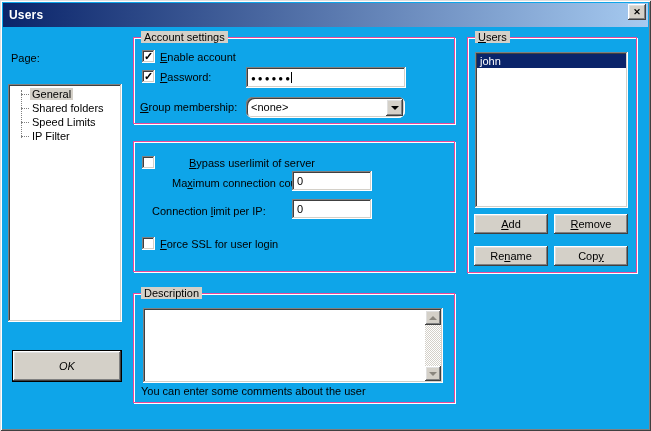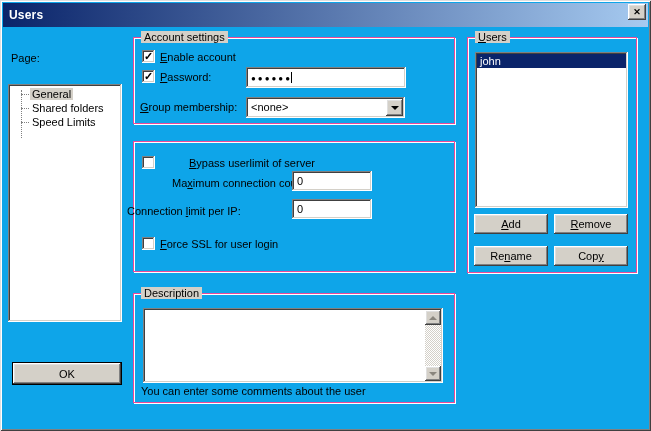--- a/index.html
+++ b/index.html
@@ -49,21 +49,21 @@
     box-shadow: inset -1px -1px #ffffff, inset 1px 1px #808080,
                 inset -2px -2px #d4d0c8, inset 2px 2px #404040;
     display:flex;align-items:center;justify-content:center;
     font-size:11px;font-weight:bold;line-height:11px;color:#000;
   }
   .checkbox::after{content:"";}
   .checkbox.on::after{content:"✓";margin-top:-1px;}
   .field{position:absolute;padding:4px 4px 0 5px;font-size:11px;overflow:hidden;}
   .pw{font-size:8px;letter-spacing:2px;line-height:13px;font-weight:bold;}
   .caret{display:inline-block;width:1px;height:11px;background:#000;vertical-align:-2px;margin-left:-1px;}
-  .combo{position:absolute;}
+  .combo{position:absolute;border-radius:7px;}
   .combo .value{position:absolute;left:5px;top:4px;}
   .combo .drop{
     position:absolute;right:2px;top:2px;bottom:2px;width:17px;background:#d4d0c8;
     box-shadow: inset -1px -1px #404040, inset 1px 1px #fff,
                 inset -2px -2px #808080, inset 2px 2px #dfdfdf;
     display:flex;align-items:center;justify-content:center;
   }
   .tri-down{width:0;height:0;border-left:4px solid transparent;border-right:4px solid transparent;border-top:4px solid #000;}
   .tree{position:absolute;left:8px;top:52px;width:114px;height:238px;padding:3px 0 0 0;margin-top:32px;}
   .tree .vline{position:absolute;left:13px;top:6px;height:48px;border-left:1px dotted #808080;}
@@ -95,22 +95,23 @@
     <span class="title">Users</span>
   </div>
   <div class="closebtn">✕</div>
 
   <div class="label" style="left:11px;top:36px;margin-top:16px;">Page:</div>
   <div class="tree sunken">
     <div class="vline"></div>
     <div class="treeitem selected"><span class="tlabel">General</span></div>
     <div class="treeitem"><span class="tlabel">Shared folders</span></div>
     <div class="treeitem"><span class="tlabel">Speed Limits</span></div>
+    <div class="treeitem"><span class="tlabel">IP Filter</span></div>
   </div>
-  <div class="btn raised default" style="left:12px;top:362px;width:110px;height:23px;">OK</div>
+  <div class="btn raised default" style="left:12px;top:350px;width:110px;height:32px;font-style:italic;">OK</div>
 
   <div class="groupbox" style="left:133px;top:37px;width:322px;height:87px;">
     <span class="caption">Account settings</span>
   </div>
   <div class="checkbox on" style="left:142px;top:50px;"></div>
   <div class="label" style="left:160px;top:51px;"><u>E</u>nable account</div>
   <div class="checkbox on" style="left:142px;top:70px;"></div>
   <div class="label" style="left:160px;top:71px;"><u>P</u>assword:</div>
   <div class="field sunken" style="left:246px;top:67px;width:160px;height:21px;"><span class="pw">●●●●●●</span><span class="caret"></span></div>
   <div class="label" style="left:140px;top:101px;"><u>G</u>roup membership:</div>
@@ -119,21 +120,21 @@
     <span class="drop">
         <span class="tri-down"></span>
       </span>
   </div>
 
   <div class="groupbox" style="left:133px;top:141px;width:322px;height:131px;"></div>
   <div class="checkbox" style="left:142px;top:156px;"></div>
   <div class="label" style="left:160px;top:157px;padding-left:29px;"><u>B</u>ypass userlimit of server</div>
   <div class="label" style="left:140px;top:177px;padding-left:32px;">Ma<u>x</u>imum connection count:</div>
   <div class="field sunken" style="left:292px;top:171px;width:80px;height:20px;">0</div>
-  <div class="label" style="left:127px;top:205px;">Connection <u>l</u>imit per IP:</div>
+  <div class="label" style="left:152px;top:205px;">Connection <u>l</u>imit per IP:</div>
   <div class="field sunken" style="left:292px;top:199px;width:80px;height:20px;">0</div>
   <div class="checkbox" style="left:142px;top:237px;"></div>
   <div class="label" style="left:160px;top:238px;"><u>F</u>orce SSL for user login</div>
 
   <div class="groupbox" style="left:133px;top:293px;width:322px;height:110px;">
     <span class="caption">Description</span>
   </div>
   <div class="textarea sunken">
     <span style="position:absolute;left:4px;top:3px;"></span>
     <div class="scrollbar">

